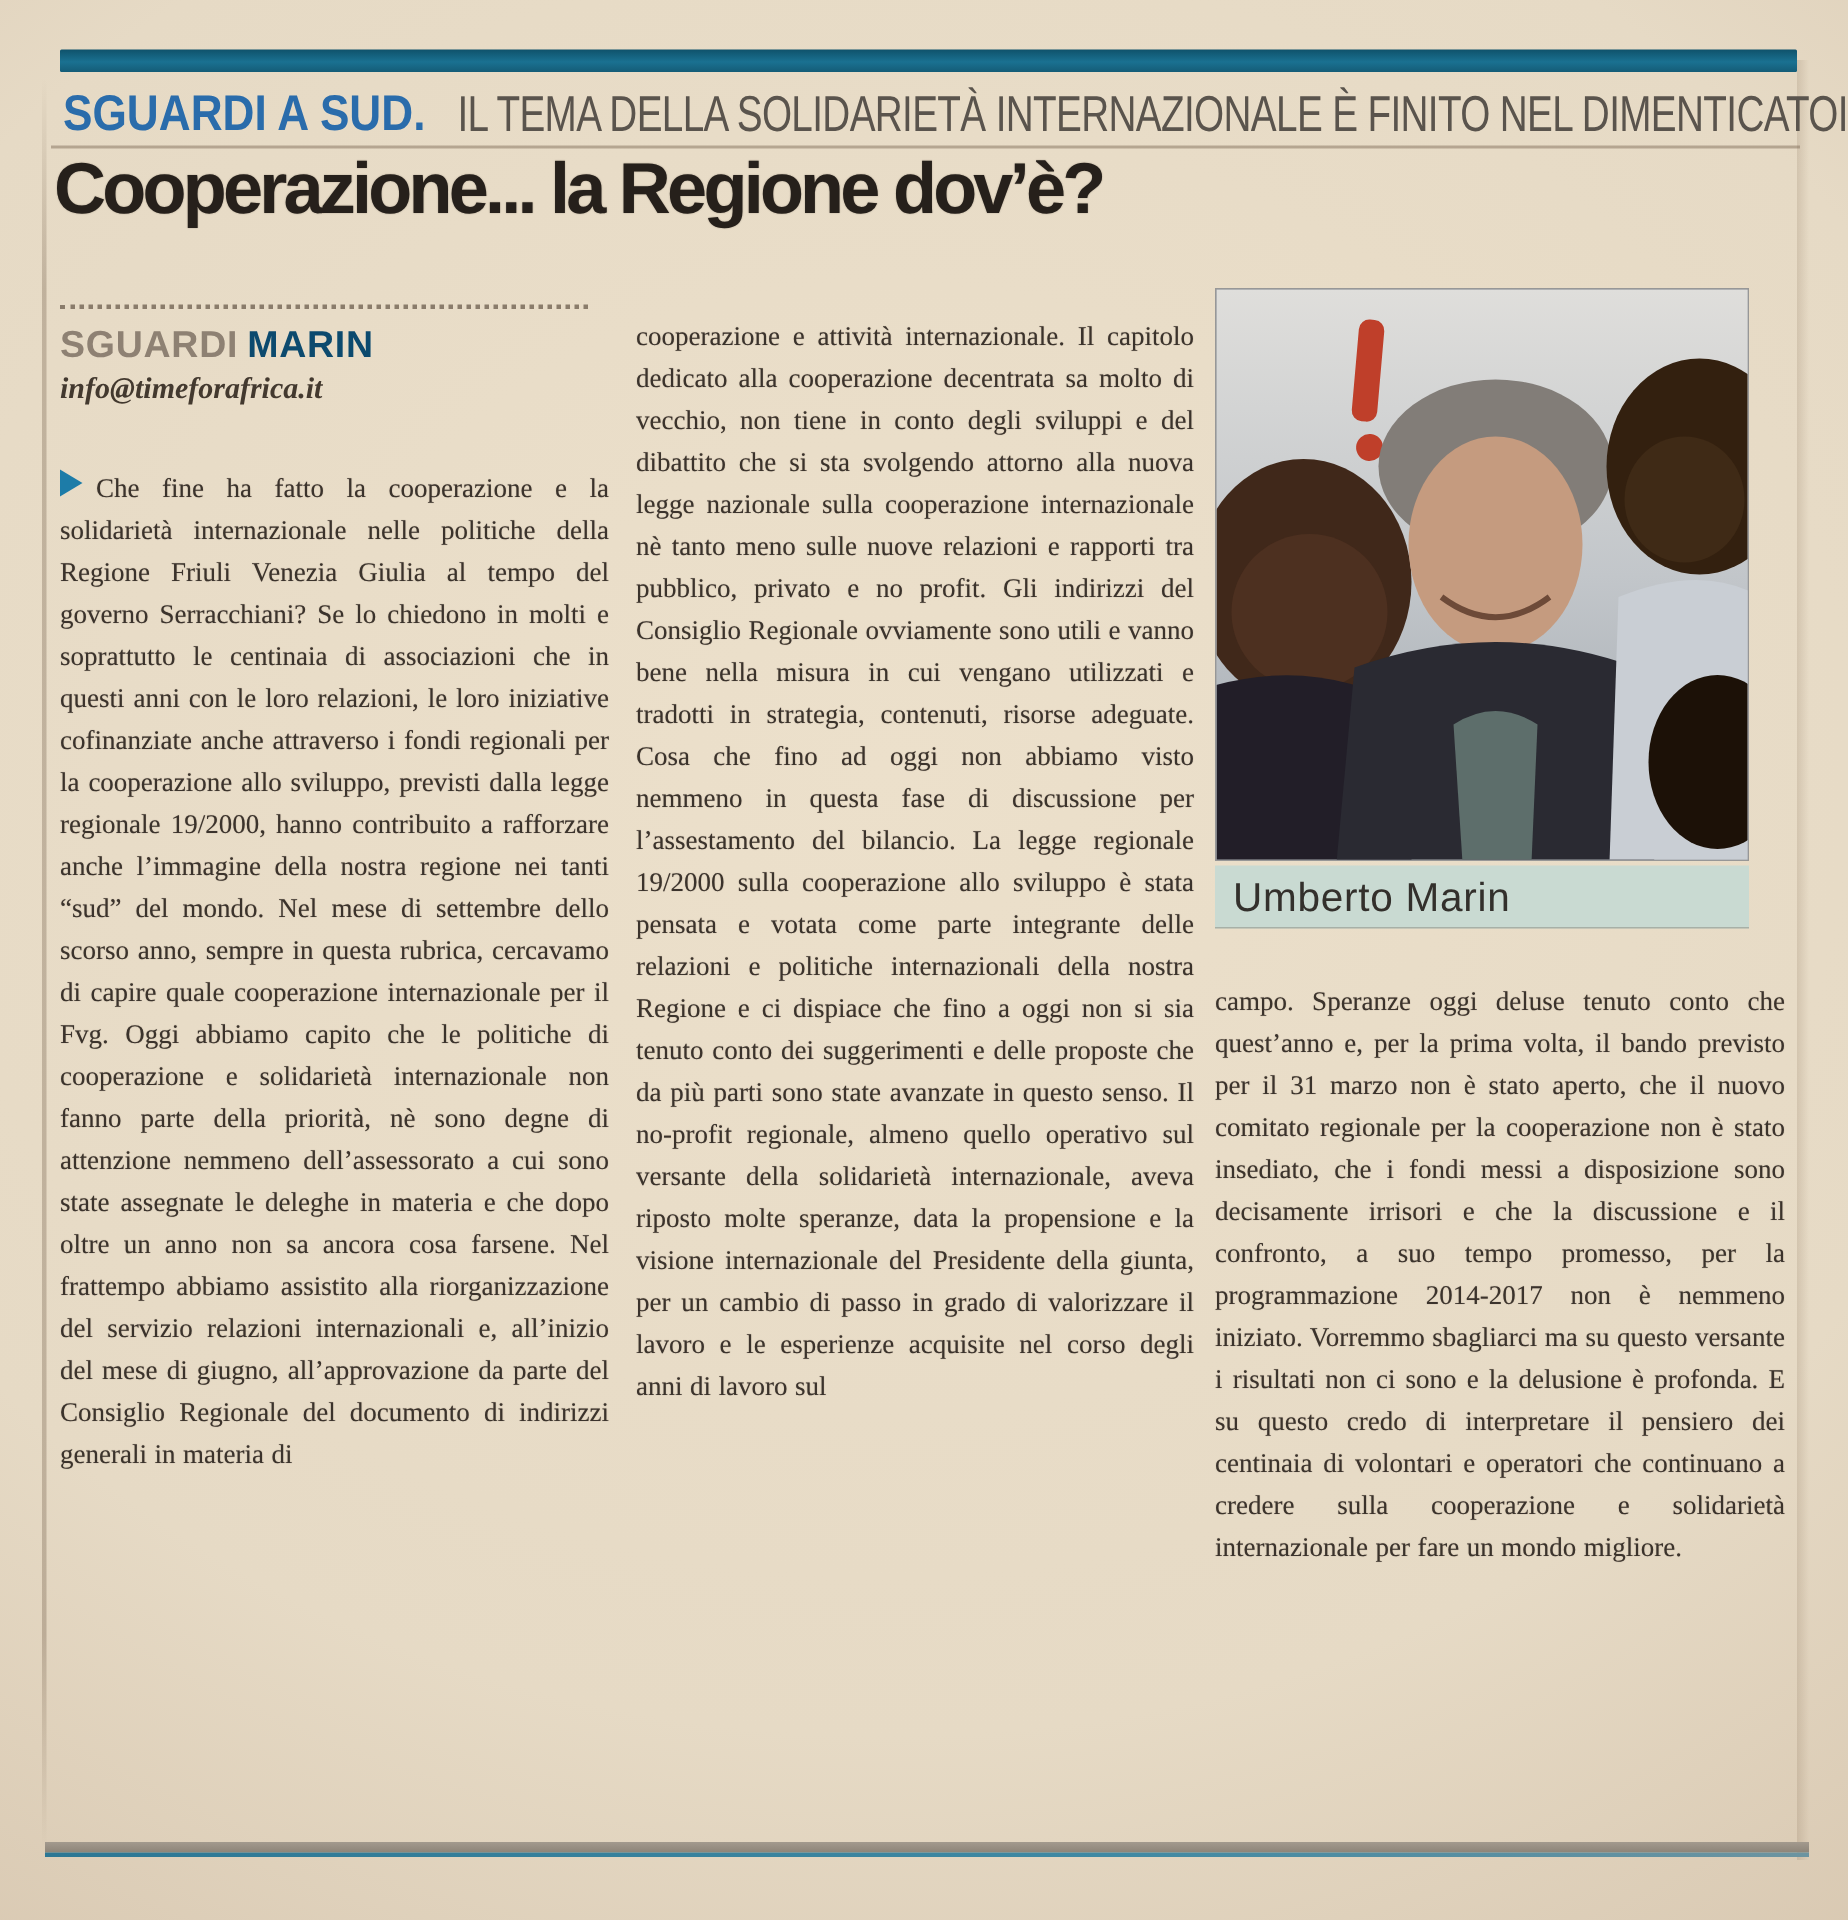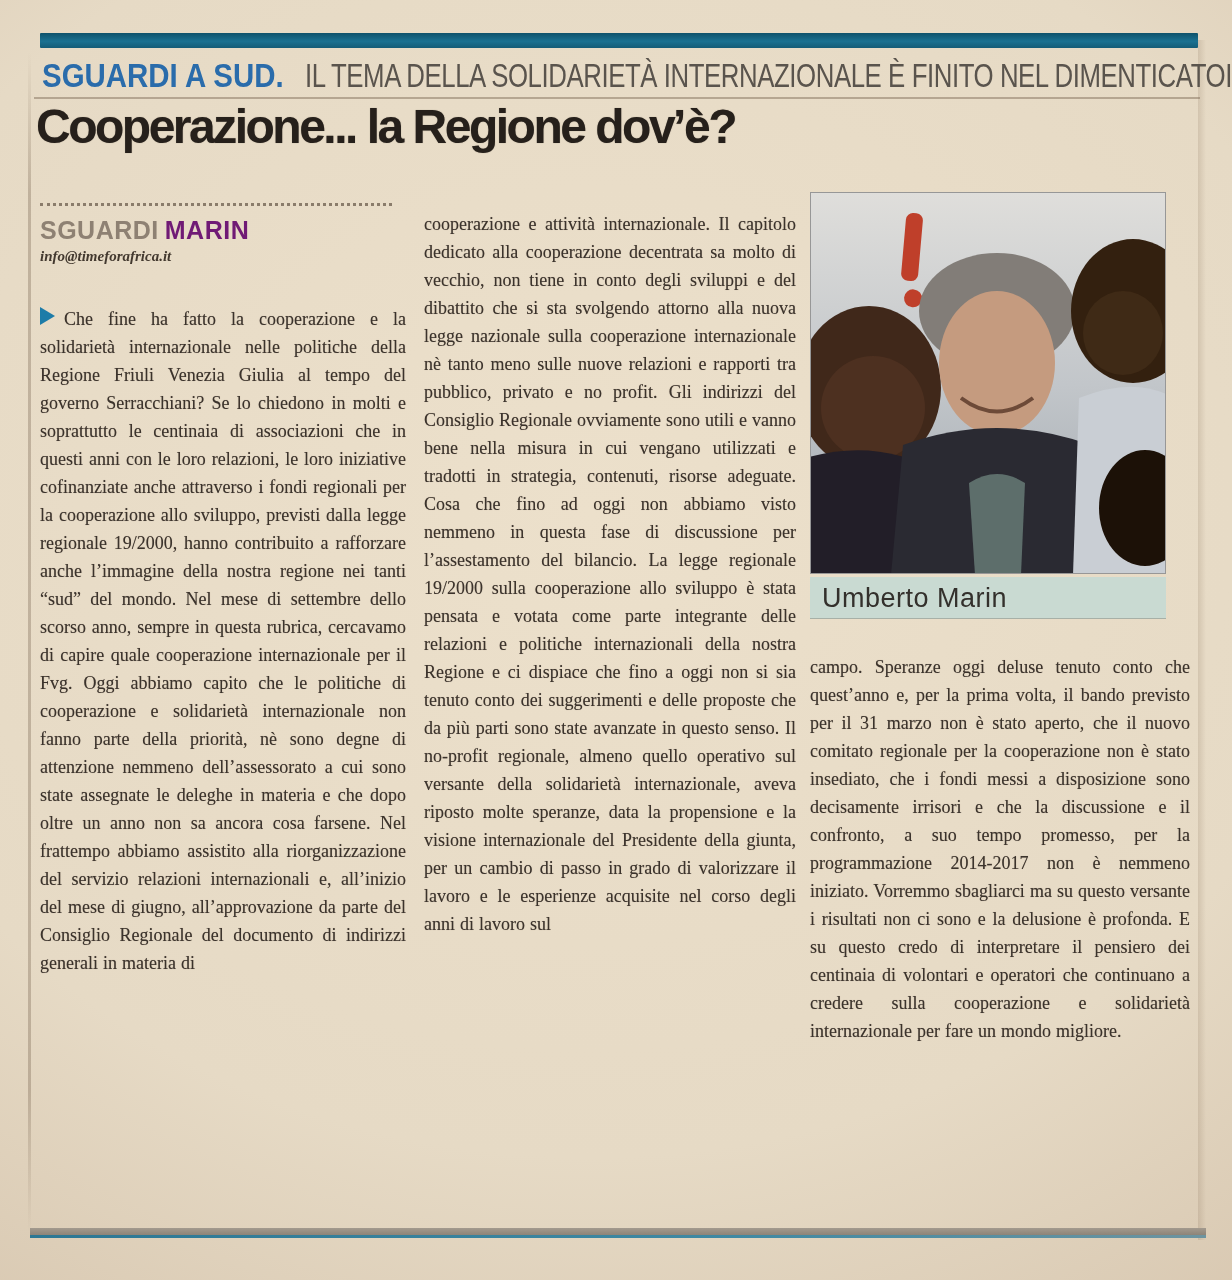--- a/index.html
+++ b/index.html
@@ -33,23 +33,23 @@
     text-shadow:0 0 .7px rgba(62,46,34,.4);word-spacing:.5px;}
 
   .col{position:absolute;}
   .col1{left:40px;top:203px;width:366px;}
   .col2{left:424px;top:210px;width:372px;}
   .col3{left:810px;top:192px;width:380px;}
 
   .byline-box{border-top:3px dotted #8a7c6b;padding-top:10px;width:352px;}
   .byline{font-family:"Liberation Sans", sans-serif;font-size:25px;letter-spacing:.5px;}
   .byline .first{color:#8e8173;font-weight:bold;}
-  .byline .last{color:#701a75;font-weight:bold;margin-left:6px;}
+  .byline .last{color:#0c4a6e;font-weight:bold;margin-left:6px;}
   .byline-email{font-family:"Liberation Serif", serif;font-style:italic;font-weight:bold;
-    font-size:15px;color:#43392f;margin-top:3px;}
+    font-size:20px;color:#43392f;margin-top:3px;}
 
   .lead-para{margin-top:40px;}
   .lead-arrow{display:inline-block;width:0;height:0;border-left:15px solid #1d7ca8;
     border-top:9px solid transparent;border-bottom:9px solid transparent;margin-right:9px;}
 
   .photo{width:356px;height:382px;overflow:hidden;background:#b9bec3;border:1px solid rgba(90,80,70,.35);
     box-sizing:border-box;}
   .photo svg{display:block;}
   .caption-bar{width:356px;height:42px;line-height:42px;background:#c9dad2;
     font-family:"Liberation Sans", sans-serif;font-size:27px;color:#33302c;

